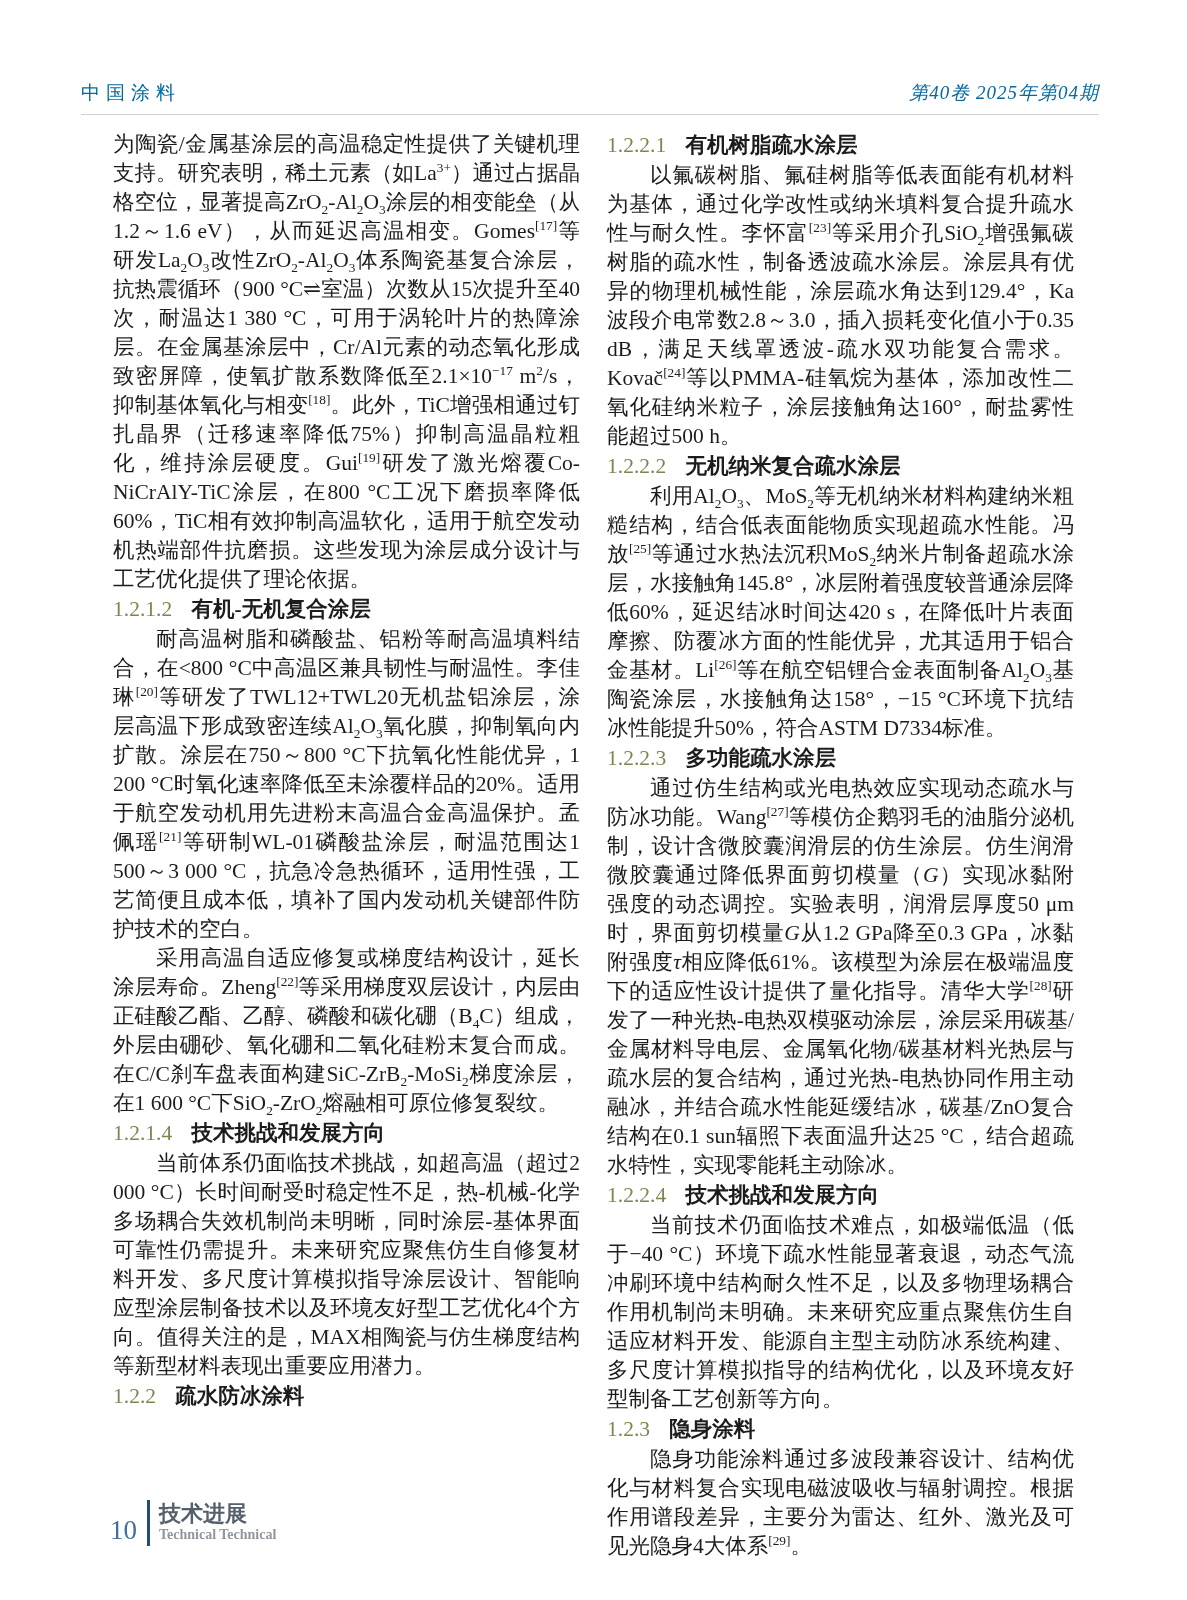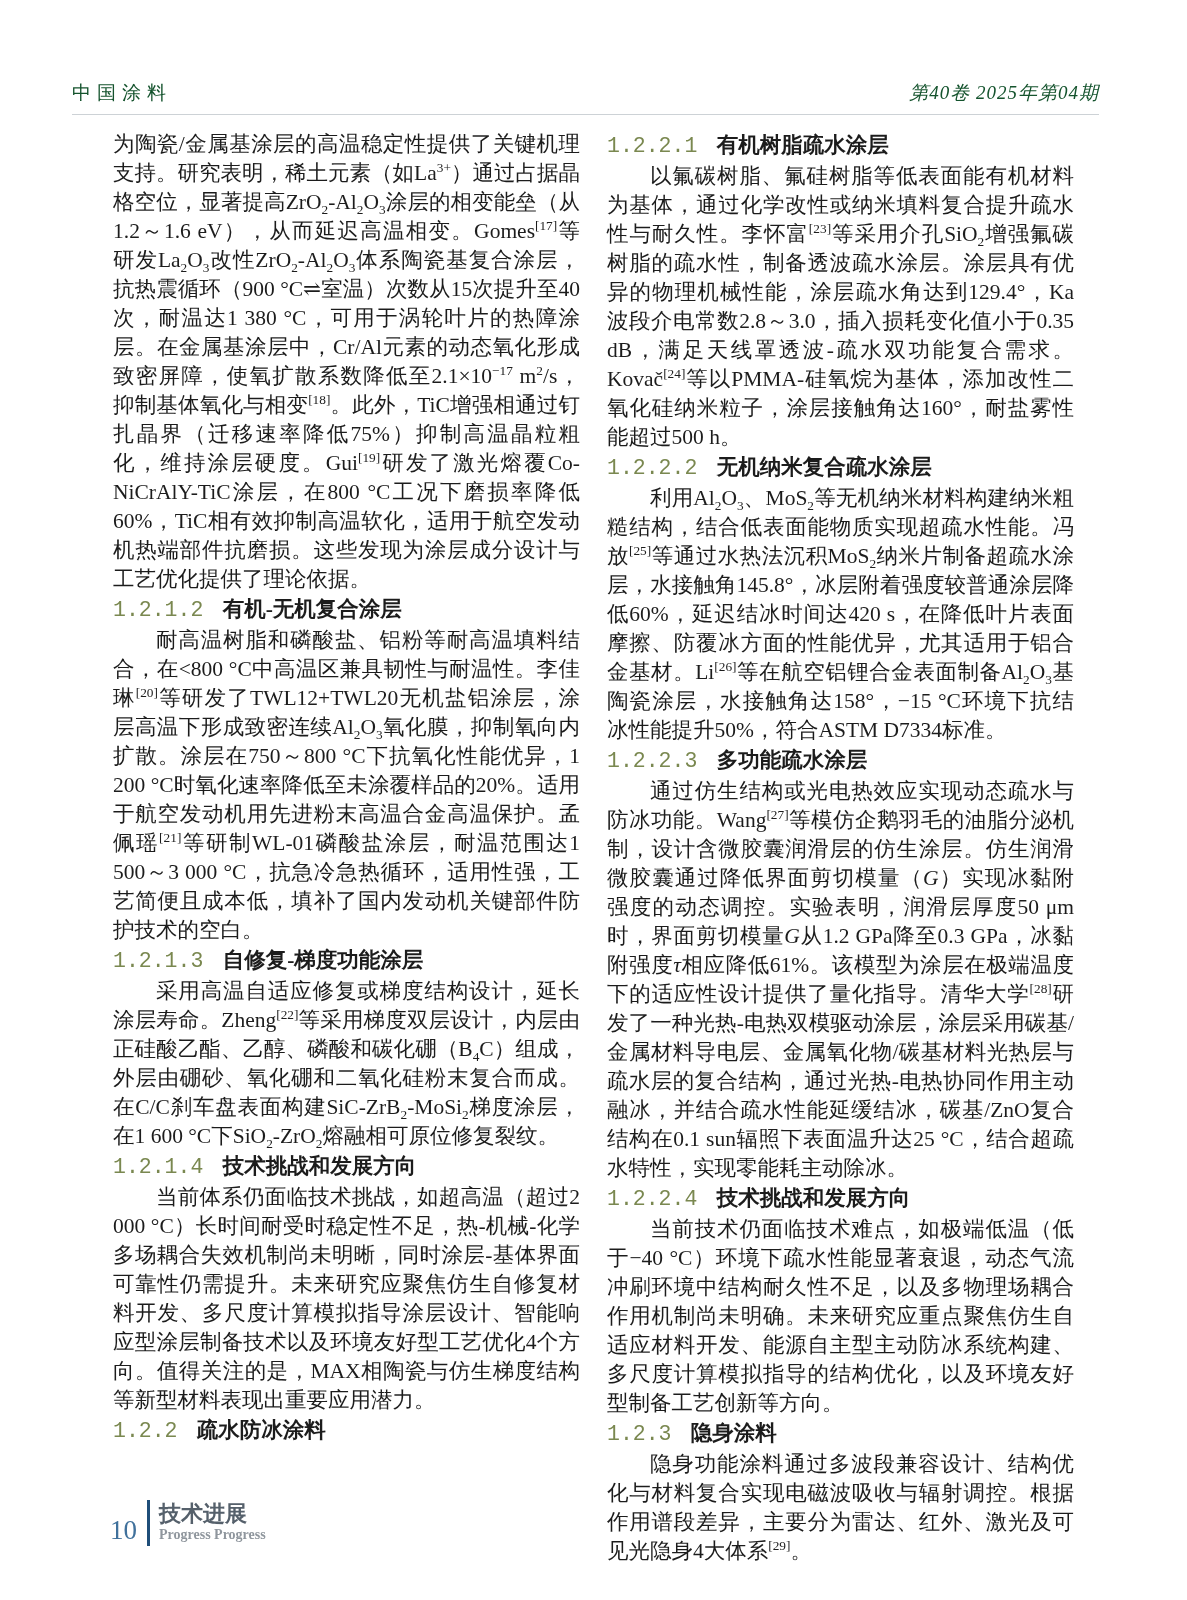--- a/index.html
+++ b/index.html
@@ -6,26 +6,26 @@
   .page{
     position:relative;
     width:1187px;height:1600px;
     background:#ffffff;
     font-family:"Liberation Serif","DejaVu Serif",serif;
     color:#1c1c1c;
     overflow:hidden;
   }
   
   .header{
-    position:absolute;top:70px;left:72px;right:88px;
+    position:absolute;top:70px;left:81px;right:88px;
     height:36px;
     display:flex;justify-content:space-between;align-items:flex-end;
     padding-bottom:8px;
     border-bottom:1px solid #cdd2d6;
-    color:#14532d;font-size:19px;
+    color:#0369a1;font-size:19px;
   }
   .journal{letter-spacing:6px;}
   .issue{letter-spacing:1px;font-style:italic;}
   
   .content{
     position:absolute;top:130px;left:113px;right:113px;
     display:flex;gap:27px;
   }
   .column{width:467px;}
   .para{
@@ -37,21 +37,21 @@
   .para.indent{text-indent:2em;}
   sup,sub{font-size:0.62em;line-height:0;}
   sup{vertical-align:super;}
   sub{vertical-align:sub;}
   .heading{
     font-size:21.5px;line-height:29px;
     margin:1px 0;
     white-space:nowrap;
   }
   .hnum{
-    font-family:Liberation Mono, monospace;
+    font-family:Liberation Serif, serif;
     color:#7a8850;
     margin-right:0.9em;
     margin-top:32px;
   }
   .htitle{font-weight:bold;}
   
   .footer{
     position:absolute;top:1500px;left:110px;
     display:flex;align-items:center;
   }
@@ -81,21 +81,20 @@
   <div class="header">
     <span class="journal">中国涂料</span>
     <span class="issue">第40卷  2025年第04期</span>
   </div>
 
   <div class="content">
     <div class="column" id="col-left">
         <p class="para">为陶瓷/金属基涂层的高温稳定性提供了关键机理支持。研究表明，稀土元素（如La<sup>3+</sup>）通过占据晶格空位，显著提高ZrO<sub>2</sub>-Al<sub>2</sub>O<sub>3</sub>涂层的相变能垒（从1.2～1.6 eV），从而延迟高温相变。Gomes<sup>[17]</sup>等研发La<sub>2</sub>O<sub>3</sub>改性ZrO<sub>2</sub>-Al<sub>2</sub>O<sub>3</sub>体系陶瓷基复合涂层，抗热震循环（900 °C⇌室温）次数从15次提升至40次，耐温达1 380 °C，可用于涡轮叶片的热障涂层。在金属基涂层中，Cr/Al元素的动态氧化形成致密屏障，使氧扩散系数降低至2.1×10<sup>−17</sup> m<sup>2</sup>/s，抑制基体氧化与相变<sup>[18]</sup>。此外，TiC增强相通过钉扎晶界（迁移速率降低75%）抑制高温晶粒粗化，维持涂层硬度。Gui<sup>[19]</sup>研发了激光熔覆Co-NiCrAlY-TiC涂层，在800 °C工况下磨损率降低60%，TiC相有效抑制高温软化，适用于航空发动机热端部件抗磨损。这些发现为涂层成分设计与工艺优化提供了理论依据。</p>
         <div class="heading"><span class="hnum">1.2.1.2</span><span class="htitle">有机-无机复合涂层</span></div>
         <p class="para indent">耐高温树脂和磷酸盐、铝粉等耐高温填料结合，在&lt;800 °C中高温区兼具韧性与耐温性。李佳琳<sup>[20]</sup>等研发了TWL12+TWL20无机盐铝涂层，涂层高温下形成致密连续Al<sub>2</sub>O<sub>3</sub>氧化膜，抑制氧向内扩散。涂层在750～800 °C下抗氧化性能优异，1 200 °C时氧化速率降低至未涂覆样品的20%。适用于航空发动机用先进粉末高温合金高温保护。孟佩瑶<sup>[21]</sup>等研制WL-01磷酸盐涂层，耐温范围达1 500～3 000 °C，抗急冷急热循环，适用性强，工艺简便且成本低，填补了国内发动机关键部件防护技术的空白。</p>
-        <div class="heading"><span class="hnum">1.2.1.3</span><span class="htitle">自修复-梯度功能涂层</span></div>
         <p class="para indent">采用高温自适应修复或梯度结构设计，延长涂层寿命。Zheng<sup>[22]</sup>等采用梯度双层设计，内层由正硅酸乙酯、乙醇、磷酸和碳化硼（B<sub>4</sub>C）组成，外层由硼砂、氧化硼和二氧化硅粉末复合而成。在C/C刹车盘表面构建SiC-ZrB<sub>2</sub>-MoSi<sub>2</sub>梯度涂层，在1 600 °C下SiO<sub>2</sub>-ZrO<sub>2</sub>熔融相可原位修复裂纹。</p>
         <div class="heading"><span class="hnum">1.2.1.4</span><span class="htitle">技术挑战和发展方向</span></div>
         <p class="para indent">当前体系仍面临技术挑战，如超高温（超过2 000 °C）长时间耐受时稳定性不足，热-机械-化学多场耦合失效机制尚未明晰，同时涂层-基体界面可靠性仍需提升。未来研究应聚焦仿生自修复材料开发、多尺度计算模拟指导涂层设计、智能响应型涂层制备技术以及环境友好型工艺优化4个方向。值得关注的是，MAX相陶瓷与仿生梯度结构等新型材料表现出重要应用潜力。</p>
         <div class="heading"><span class="hnum">1.2.2</span><span class="htitle">疏水防冰涂料</span></div>
       </div>
     <div class="column" id="col-right">
         <div class="heading"><span class="hnum">1.2.2.1</span><span class="htitle">有机树脂疏水涂层</span></div>
         <p class="para indent">以氟碳树脂、氟硅树脂等低表面能有机材料为基体，通过化学改性或纳米填料复合提升疏水性与耐久性。李怀富<sup>[23]</sup>等采用介孔SiO<sub>2</sub>增强氟碳树脂的疏水性，制备透波疏水涂层。涂层具有优异的物理机械性能，涂层疏水角达到129.4°，Ka波段介电常数2.8～3.0，插入损耗变化值小于0.35 dB，满足天线罩透波-疏水双功能复合需求。Kovač<sup>[24]</sup>等以PMMA-硅氧烷为基体，添加改性二氧化硅纳米粒子，涂层接触角达160°，耐盐雾性能超过500 h。</p>
         <div class="heading"><span class="hnum">1.2.2.2</span><span class="htitle">无机纳米复合疏水涂层</span></div>
         <p class="para indent">利用Al<sub>2</sub>O<sub>3</sub>、MoS<sub>2</sub>等无机纳米材料构建纳米粗糙结构，结合低表面能物质实现超疏水性能。冯放<sup>[25]</sup>等通过水热法沉积MoS<sub>2</sub>纳米片制备超疏水涂层，水接触角145.8°，冰层附着强度较普通涂层降低60%，延迟结冰时间达420 s，在降低叶片表面摩擦、防覆冰方面的性能优异，尤其适用于铝合金基材。Li<sup>[26]</sup>等在航空铝锂合金表面制备Al<sub>2</sub>O<sub>3</sub>基陶瓷涂层，水接触角达158°，−15 °C环境下抗结冰性能提升50%，符合ASTM D7334标准。</p>
@@ -106,17 +105,17 @@
         <div class="heading"><span class="hnum">1.2.3</span><span class="htitle">隐身涂料</span></div>
         <p class="para indent">隐身功能涂料通过多波段兼容设计、结构优化与材料复合实现电磁波吸收与辐射调控。根据作用谱段差异，主要分为雷达、红外、激光及可见光隐身4大体系<sup>[29]</sup>。</p>
       </div>
   </div>
 
   <div class="footer">
     <span class="pagenum">10</span>
     <span class="bar"></span>
     <span class="sec">
       <span class="sec-cn">技术进展</span>
-      <span class="sec-en">Progress Progress</span>
+      <span class="sec-en">Technical Technical</span>
     </span>
   </div>
 
 </div>
 
 </body></html>

